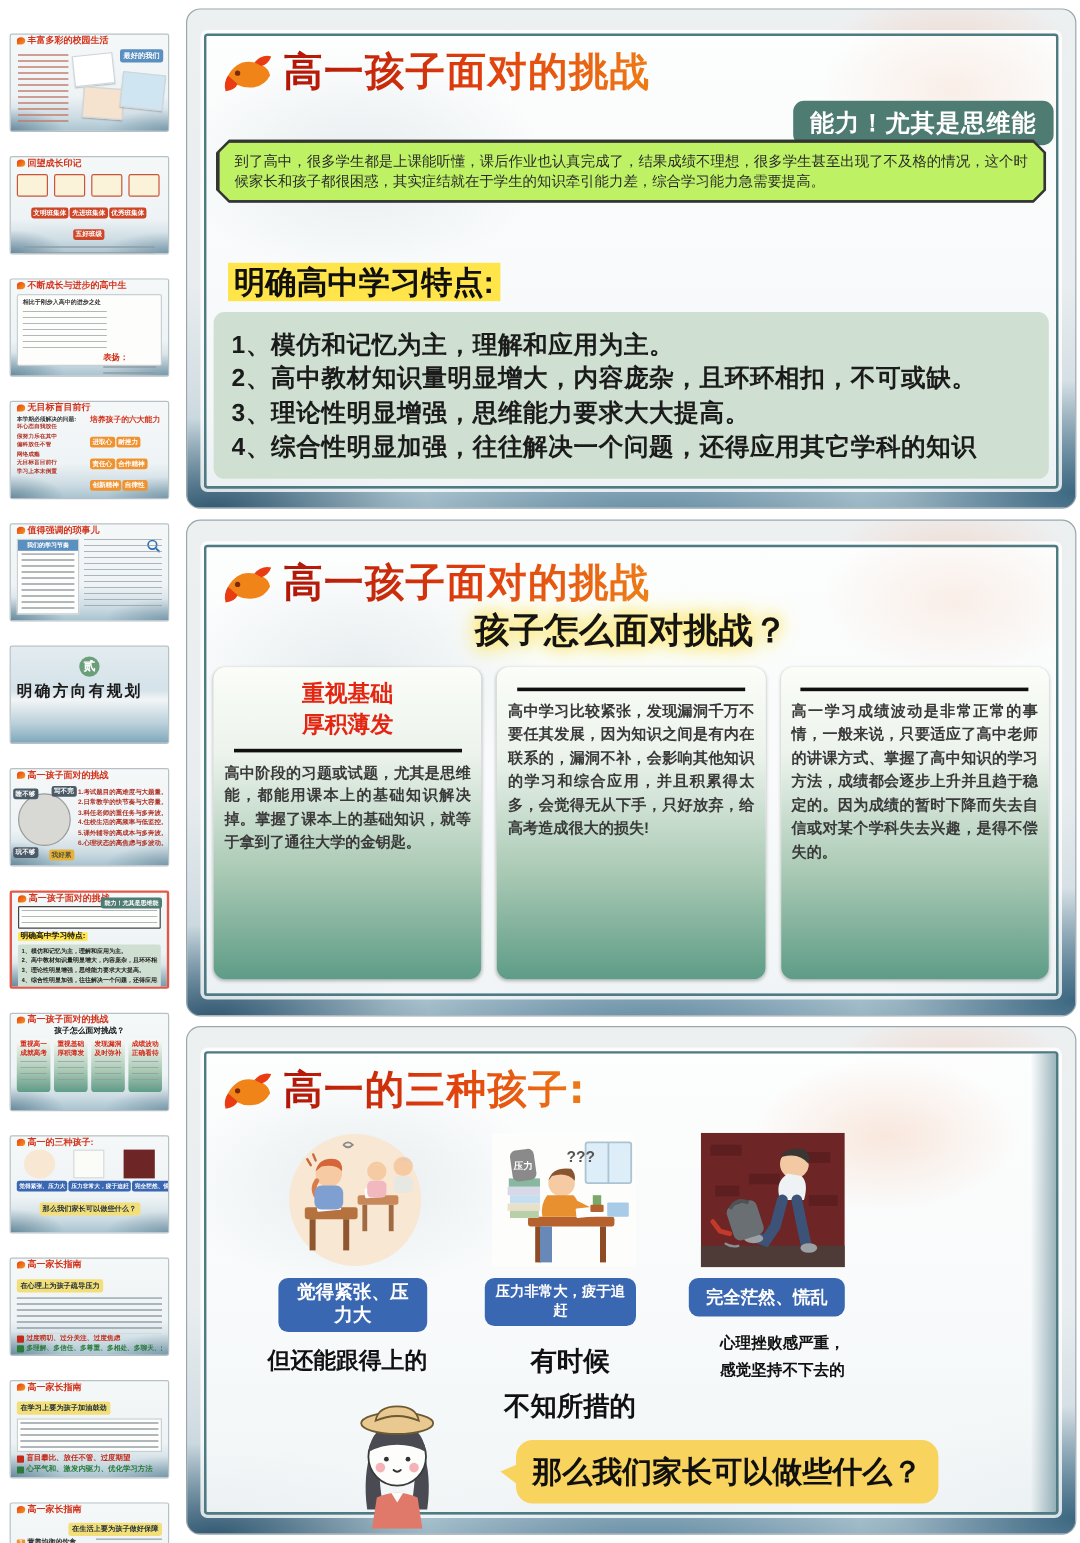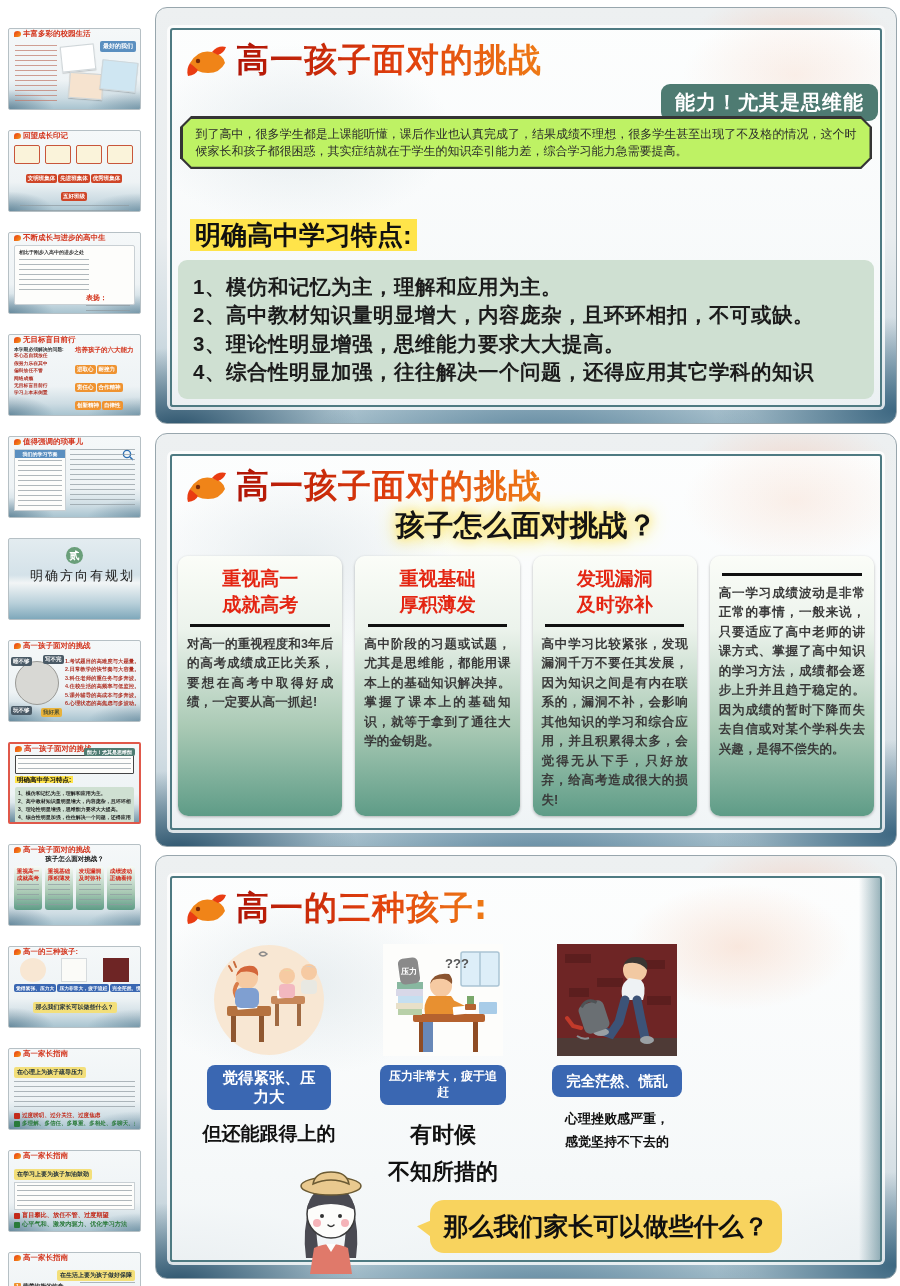--- a/index.html
+++ b/index.html
@@ -31,21 +31,21 @@
   .t-listline { font-size:5.4px; color:#b03226; font-weight:bold; white-space:nowrap; overflow:hidden; line-height:1.55; }
   .t-bubble { position:absolute; right:4px; top:4px; background:#4e7b72; color:#fff; font-size:5px; font-weight:bold; border-radius:2px; padding:1px 3px; white-space:nowrap; }
   .t-parabox { border:1px solid #444; background:#fdfdfb; border-radius:1px; margin-top:2px; padding:2px; }
   .t-sub { font-size:6.5px; font-weight:bold; color:#111; margin-top:2px; }
   .t-sub .yhl { background:#ffe44a; }
   .t-green { background:#cfe0d2; border-radius:2px; margin-top:2px; padding:2px 3px; }
   .t-pt { font-size:5px; font-weight:bold; color:#222; white-space:nowrap; overflow:hidden; line-height:1.6; }
   .mini-col { flex:1; background:linear-gradient(180deg,#f7faf5 0%,#a9c9b4 60%,#5e9c87 100%); border-radius:3px; font-size:5.6px; color:#d3281a; font-weight:bold; text-align:center; padding:2px 1px 0; line-height:1.25; overflow:hidden; }
   .t-art { width:26px; height:24px; display:inline-block; }
   .t-badge { width:17px; height:17px; border-radius:50%; background:#6a9f7a; color:#fff; font-size:10px; text-align:center; line-height:17px; margin:8px auto 3px; font-weight:bold; }
-  .t-big { font-size:13px; font-weight:normal; color:#1c1c1c; text-align:right; letter-spacing:2px; }
+  .t-big { font-size:13px; font-weight:bold; color:#1c1c1c; text-align:left; letter-spacing:2px; }
   .t-bad { font-size:5.6px; font-weight:bold; color:#c22a1a; white-space:nowrap; overflow:hidden; margin-top:1px; }
   .t-good { font-size:5.6px; font-weight:bold; color:#2a7a3a; white-space:nowrap; overflow:hidden; }
   .t-sq { display:inline-block; width:6px; height:6px; border-radius:1px; vertical-align:middle; margin-right:2px; }
   .t-numitem { font-size:5.8px; color:#333; font-weight:bold; white-space:nowrap; line-height:1.5; }
   .t-num { display:inline-block; width:7px; height:7px; background:#ef9330; color:#fff; font-size:5px; text-align:center; line-height:7px; border-radius:1px; margin-right:2px; }
 
   
   .main { position:absolute; left:155px; top:0; width:745px; height:1286px; }
   .card { position:absolute; left:0; width:742px; border-radius:12px; border:1px solid #98a6ad; overflow:hidden;
     background:
@@ -91,21 +91,21 @@
 
   .sub2 { position:absolute; top:50px; left:0; right:0; text-align:center; font-size:29px; font-weight:900; color:#141414; }
   .sub2 span { text-shadow:0 0 10px #ffe76e, 0 0 16px #ffe76e, 0 0 22px #ffec8a; }
   .cols { position:absolute; left:6px; right:6px; top:100px; bottom:12px; display:flex; gap:13px; }
   .col { flex:1; border-radius:10px; background:linear-gradient(180deg,#fbfdf8 0%,#ecf3ec 28%,#a9c9b4 66%,#5e9c87 100%); box-shadow:0 1px 3px rgba(0,0,0,.28); padding-top:10px; overflow:hidden; }
   .col h3 { text-align:center; font-size:19px; line-height:1.35; font-weight:900; color:#e42512; white-space:pre-line; }
   .col .rule { height:2.5px; background:#101010; width:85%; margin:7px auto 8px; }
   .col p { padding:0 9px; font-size:12.6px; font-weight:600; color:#3a3a3a; line-height:1.55; text-align:justify; }
 
   .kidsrow { position:absolute; top:66px; left:10px; width:522px; display:flex; justify-content:space-between; }
-  .kid { width:176px; display:flex; flex-direction:column; align-items:center; }
+  .kid { width:176px; display:flex; flex-direction:column; align-items:flex-end; }
   .art { width:120px; height:112px; margin-bottom:9px; }
   .klabel { background:#3a67b2; color:#fff; font-weight:700; border-radius:8px; text-align:center; display:flex; align-items:center; justify-content:center; padding:3px 8px; }
   .k1 .klabel { width:124px; min-height:44px; font-size:15.5px; line-height:1.25; }
   .k2 .klabel { width:126px; min-height:40px; font-size:12px; line-height:1.3; }
   .k3 .klabel { width:130px; min-height:32px; font-size:14.5px; }
   .kdesc { margin-top:11px; text-align:center; font-weight:700; color:#111; white-space:pre-line; }
   .k1 .kdesc { font-size:19px; }
   .k2 .kdesc { font-size:22px; line-height:1.7; }
   .k3 .kdesc { font-size:13px; line-height:1.75; }
 
@@ -335,34 +335,26 @@
             <path d="M6 20 Q14 6 28 9 Q40 12 41 20 Q36 30 24 30 Q12 30 6 20 Z" fill="#f08418"></path>
             <path d="M28 9 Q34 2 42 4 Q40 10 34 12 Z" fill="#e93c12"></path>
             <path d="M6 20 Q2 26 4 33 Q12 32 14 27 Z" fill="#e93c12"></path>
             <circle cx="14" cy="18" r="2.2" fill="#7a2a08"></circle>
           </svg>
           <h1 class="slide-title">高一孩子面对的挑战</h1>
         </div>
         <div class="sub2"><span>孩子怎么面对挑战？</span></div>
         <div class="cols">
           <div class="col">
-            <h3>重视高一
-成就高考</h3>
-            <div class="rule"></div>
-            <p>对高一的重视程度和3年后的高考成绩成正比关系，要想在高考中取得好成绩，一定要从高一抓起!</p>
-          </div>
-          <div class="col">
             <h3>重视基础
 厚积薄发</h3>
             <div class="rule"></div>
             <p>高中阶段的习题或试题，尤其是思维能，都能用课本上的基础知识解决掉。掌握了课本上的基础知识，就等于拿到了通往大学的金钥匙。</p>
           </div>
           <div class="col">
-            <h3>发现漏洞
-及时弥补</h3>
             <div class="rule"></div>
             <p>高中学习比较紧张，发现漏洞千万不要任其发展，因为知识之间是有内在联系的，漏洞不补，会影响其他知识的学习和综合应用，并且积累得太多，会觉得无从下手，只好放弃，给高考造成很大的损失!</p>
           </div>
           <div class="col">
             <div class="rule"></div>
             <p>高一学习成绩波动是非常正常的事情，一般来说，只要适应了高中老师的讲课方式、掌握了高中知识的学习方法，成绩都会逐步上升并且趋于稳定的。因为成绩的暂时下降而失去自信或对某个学科失去兴趣，是得不偿失的。</p>
           </div>
         </div>
       </div>
     </section>

